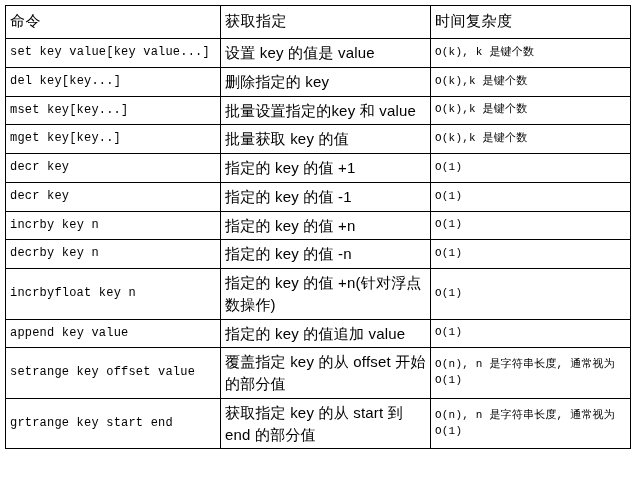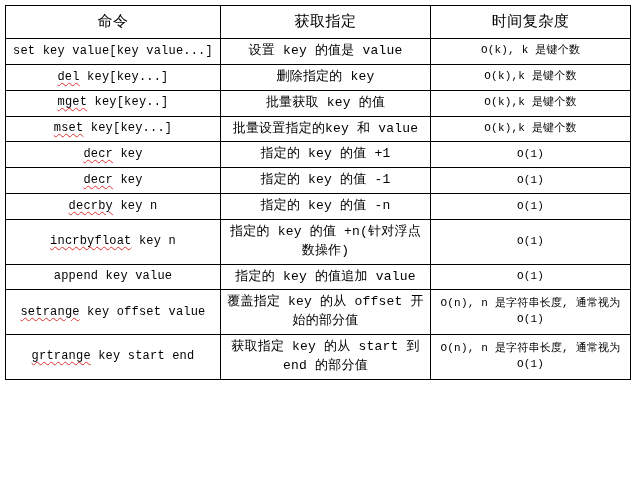--- a/index.html
+++ b/index.html
@@ -22,21 +22,20 @@
   table.cmd-table {
     border-collapse: collapse;
     table-layout: fixed;
     width: 625px;
     margin: 5px 0 0 5px;
   }
   table.cmd-table td,
   table.cmd-table th {
     border: 1px solid #000000;
     padding: 3px 4px;
-    text-align: center;
     vertical-align: middle;
     font-weight: normal;
     line-height: 1.45;
   }
   col.c-cmd { width: 215px; }
   col.c-eff { width: 210px; }
   col.c-cplx { width: 200px; }
 
   thead td {
     font-family: "DejaVu Sans", sans-serif;
@@ -48,31 +47,30 @@
   tbody td {
     font-size: 13.5px;
   }
   
   td.cmd {
     font-family: "Liberation Mono", monospace;
     font-size: 12px;
     letter-spacing: 0.2px;
   }
   td.eff, td.cplx {
-    font-family: Liberation Mono, monospace;
-    font-size: 13px;
+    font-family: Liberation Sans, sans-serif;
+    font-size: 15px;
     letter-spacing: 0.2px;
   }
   td.cplx {
     font-family: "Liberation Mono", monospace;
     font-size: 11px;
   }
   
   .sp {
-    text-decoration: underline;
     text-decoration-style: wavy;
     text-decoration-color: #e03030;
     text-decoration-thickness: 1px;
     text-underline-offset: 2px;
   }
 </style>
 </head>
 <body>
 
 <div id="sheet">
@@ -94,37 +92,42 @@
           <td class="cmd"><span>set</span><span> key value[key value...]</span></td>
           <td class="eff">设置 key 的值是 value</td>
           <td class="cplx">O(k), k 是键个数</td>
         </tr>
         <tr>
           <td class="cmd"><span class="sp">del</span><span> key[key...]</span></td>
           <td class="eff">删除指定的 key</td>
           <td class="cplx">O(k),k 是键个数</td>
         </tr>
         <tr>
-          <td class="cmd"><span class="sp">mget</span><span> key[key..]</span></td>
-          <td class="eff">批量获取 key 的值</td>
+          <td class="cmd"><span class="sp">mset</span><span> key[key...]</span></td>
+          <td class="eff">批量设置指定的key 和 value</td>
           <td class="cplx">O(k),k 是键个数</td>
         </tr>
         <tr>
-          <td class="cmd"><span class="sp">mset</span><span> key[key...]</span></td>
-          <td class="eff">批量设置指定的key 和 value</td>
+          <td class="cmd"><span class="sp">mget</span><span> key[key..]</span></td>
+          <td class="eff">批量获取 key 的值</td>
           <td class="cplx">O(k),k 是键个数</td>
         </tr>
         <tr>
           <td class="cmd"><span class="sp">decr</span><span> key</span></td>
           <td class="eff">指定的 key 的值 +1</td>
           <td class="cplx">O(1)</td>
         </tr>
         <tr>
           <td class="cmd"><span class="sp">decr</span><span> key</span></td>
           <td class="eff">指定的 key 的值 -1</td>
+          <td class="cplx">O(1)</td>
+        </tr>
+        <tr>
+          <td class="cmd"><span class="sp">incrby</span><span> key n</span></td>
+          <td class="eff">指定的 key 的值 +n</td>
           <td class="cplx">O(1)</td>
         </tr>
         <tr>
           <td class="cmd"><span class="sp">decrby</span><span> key n</span></td>
           <td class="eff">指定的 key 的值 -n</td>
           <td class="cplx">O(1)</td>
         </tr>
         <tr>
           <td class="cmd"><span class="sp">incrbyfloat</span><span> key n</span></td>
           <td class="eff">指定的 key 的值 +n(针对浮点数操作)</td>

